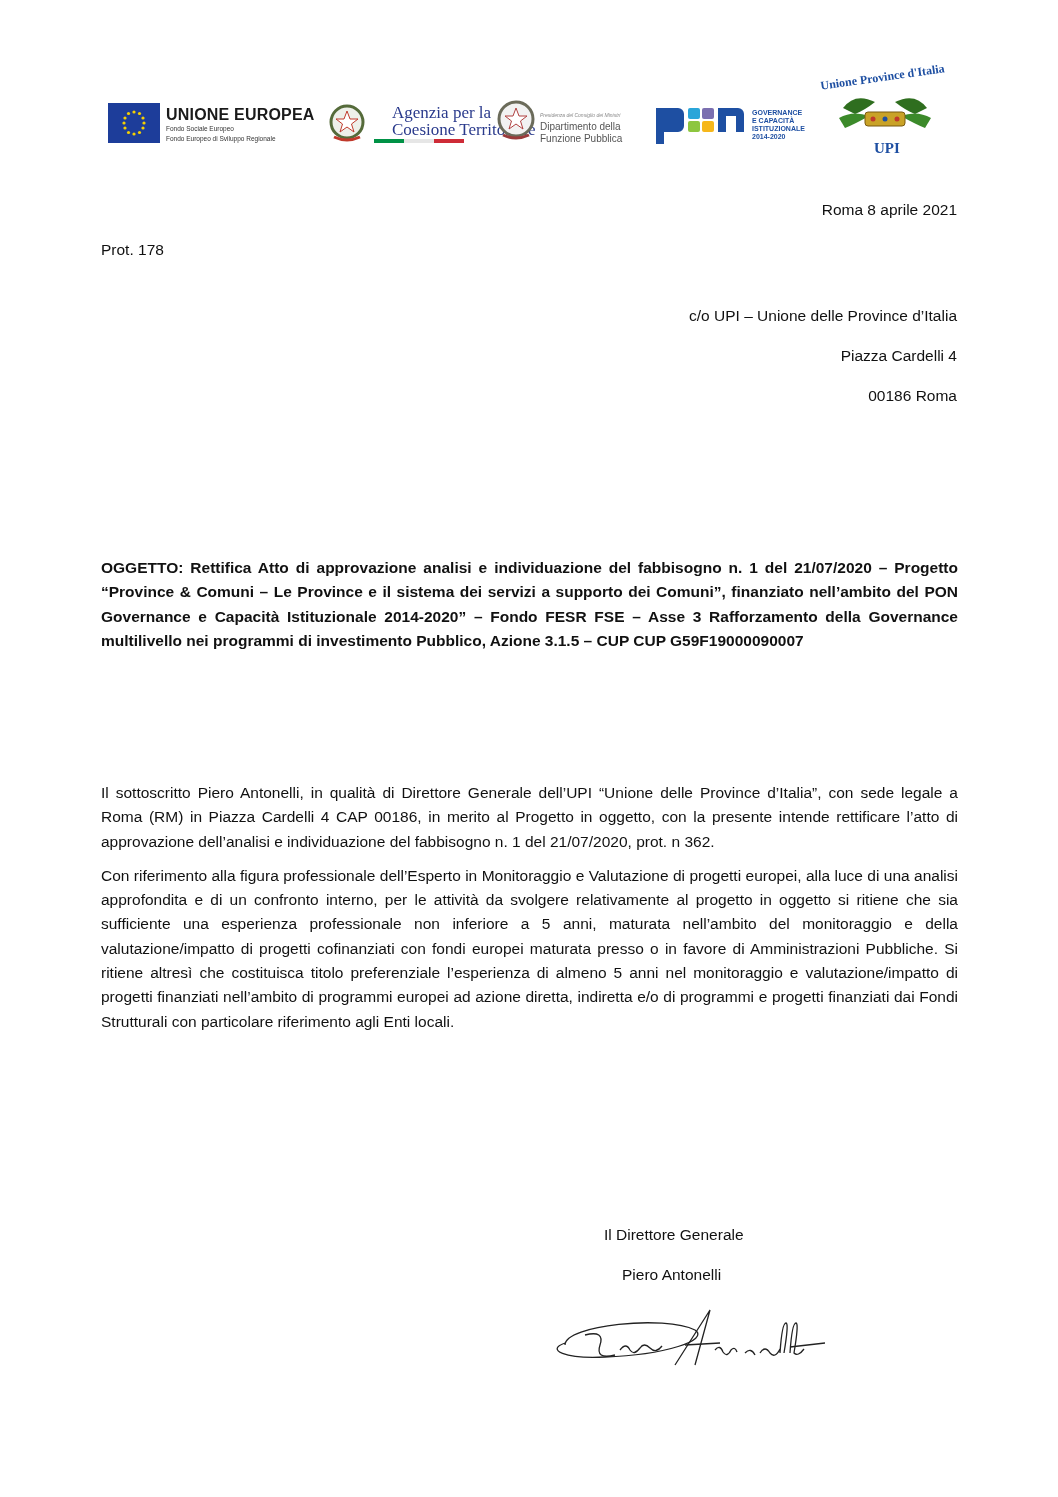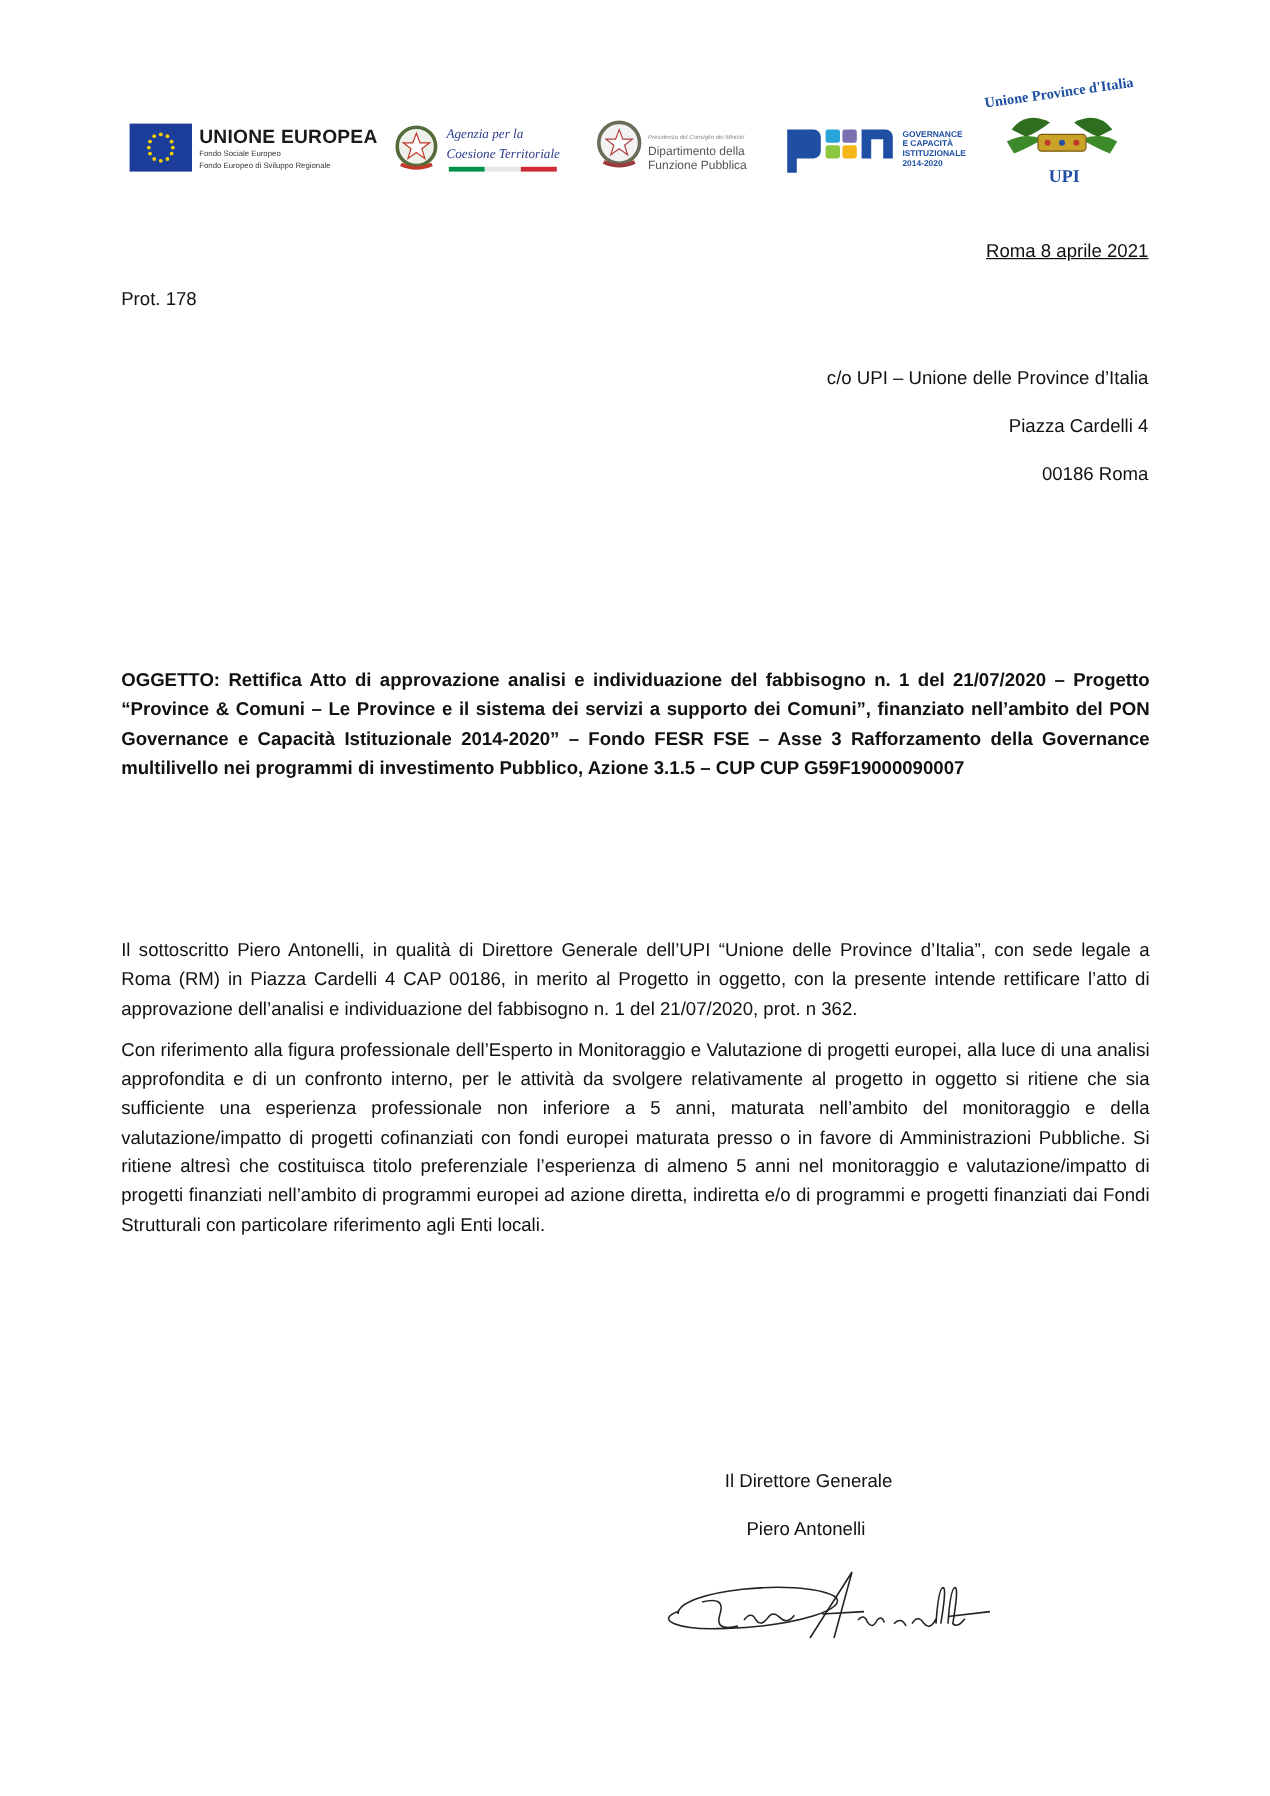--- a/index.html
+++ b/index.html
@@ -10,21 +10,21 @@
   .right { text-align:right; }
   .just { text-align:justify; }
   .bold { font-weight:bold; }
 
   
   .eu-flag { left:108px; top:103px; width:52px; height:40px; background:#1d3d9a; }
   .eu-flag svg { display:block; }
   .eu-text { left:166px; top:106px; }
   .eu-title { font-size:16px; font-weight:bold; color:#1a1a1a; letter-spacing:.2px; }
   .eu-sub { font-size:6.5px; color:#333; line-height:10px; }
-  .agenzia { left:372px; top:104px; font-family:"Liberation Serif", serif; font-style:italic; color:#2a3a8c; font-size:11px; line-height:17px; }
+  .agenzia { left:392px; top:104px; font-family:"Liberation Serif", serif; color:#2a3a8c; font-size:17px; line-height:17px; }
   .flagbar { left:374px; top:139px; width:90px; height:4px; display:flex; }
   .flagbar span { flex:1; }
   .dfp { left:540px; top:109px; font-size:10px; color:#555; line-height:12px; }
   .dfp .tiny { font-size:5px; color:#888; font-style:italic; }
   .pon-text { left:752px; top:109px; font-size:7px; font-weight:bold; color:#1e4fa2; line-height:8px; }
   .upi-arc { left:820px; top:70px; font-family:"Liberation Serif", serif; color:#1e4fa2; font-size:12px; font-weight:bold; }
   .upi-label { left:874px; top:140px; font-family:"Liberation Serif", serif; color:#1e4fa2; font-weight:bold; font-size:15px;text-align:center; }
 
   .signature { left:545px; top:1305px; }
 </style>
@@ -113,21 +113,21 @@
       <path d="M96 30 Q82 22 66 28 Q80 36 90 40 Z" fill="#3c8a2a"></path>
       <rect x="30" y="24" width="40" height="14" rx="3" fill="#c9a227" stroke="#7a5a10"></rect>
       <circle cx="38" cy="31" r="2.5" fill="#c0392b"></circle>
         <circle cx="50" cy="31" r="2.5" fill="#1e4fa2"></circle>
         <circle cx="62" cy="31" r="2.5" fill="#c0392b"></circle>
     </svg>
   </div>
   <div class="abs upi-label">UPI</div>
 </div>
 
-<div class="abs txt right" style="left:500px;top:200px;width:457px;text-decoration:underline;">Roma 8 aprile 2021</div>
+<div class="abs txt right" style="left:500px;top:200px;width:457px;">Roma 8 aprile 2021</div>
 
 <div class="abs txt" style="left:101px;top:240px;">Prot. 178</div>
 
 <div class="abs" style="left:400px;top:280px;width:557px;">
   <div class="txt right" style="height:40px;margin-top:26px;">c/o UPI – Unione delle Province d’Italia</div>
   <div class="txt right" style="height:40px;">Piazza Cardelli 4</div>
   <div class="txt right" style="height:40px;">00186 Roma</div>
 </div>
 
 <div class="abs txt bold just" style="left:101px;top:556px;width:857px;line-height:24.3px;">OGGETTO: Rettifica Atto di approvazione analisi e individuazione del fabbisogno n. 1 del 21/07/2020 – Progetto “Province &amp; Comuni – Le Province e il sistema dei servizi a supporto dei Comuni”, finanziato nell’ambito del PON Governance e Capacità Istituzionale 2014-2020” – Fondo FESR FSE – Asse 3 Rafforzamento della Governance multilivello nei programmi di investimento Pubblico, Azione 3.1.5 – CUP CUP G59F19000090007</div>

